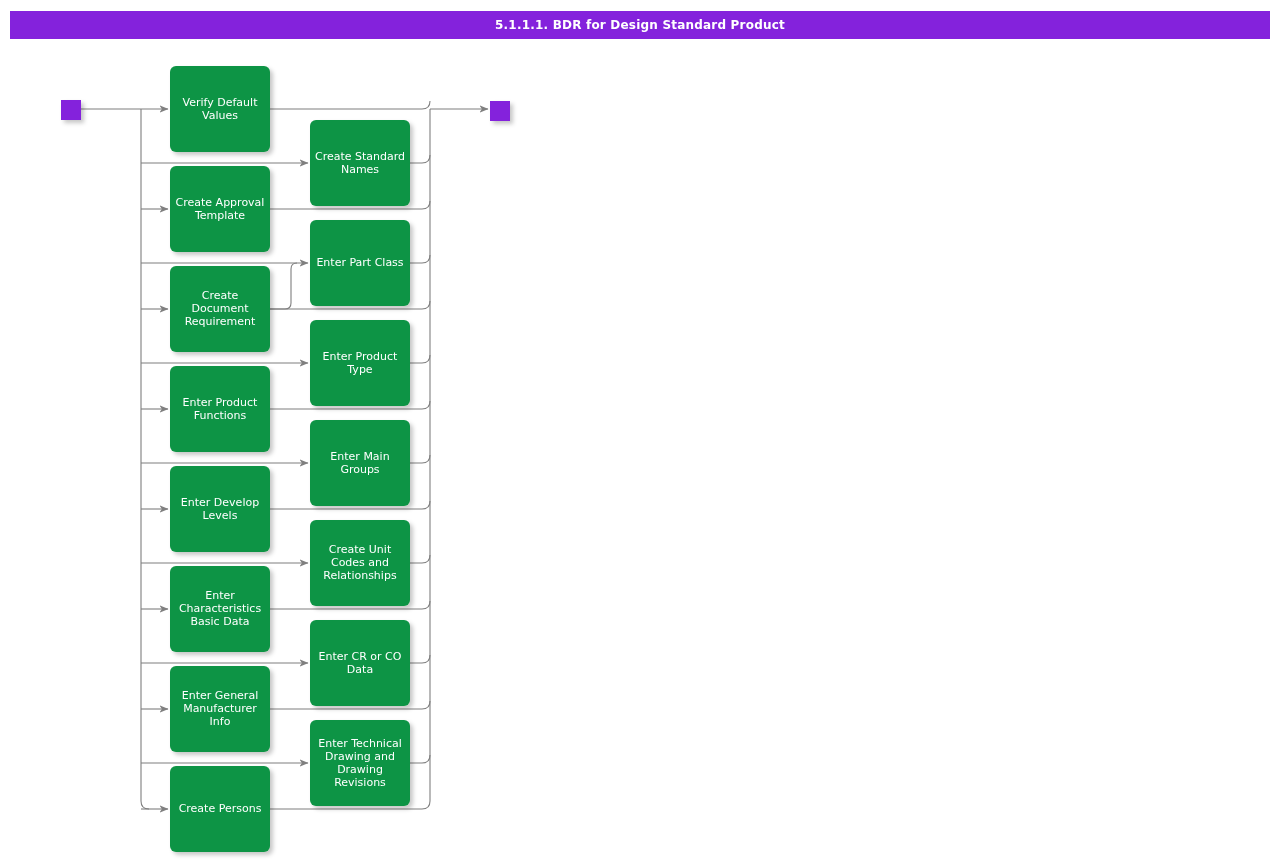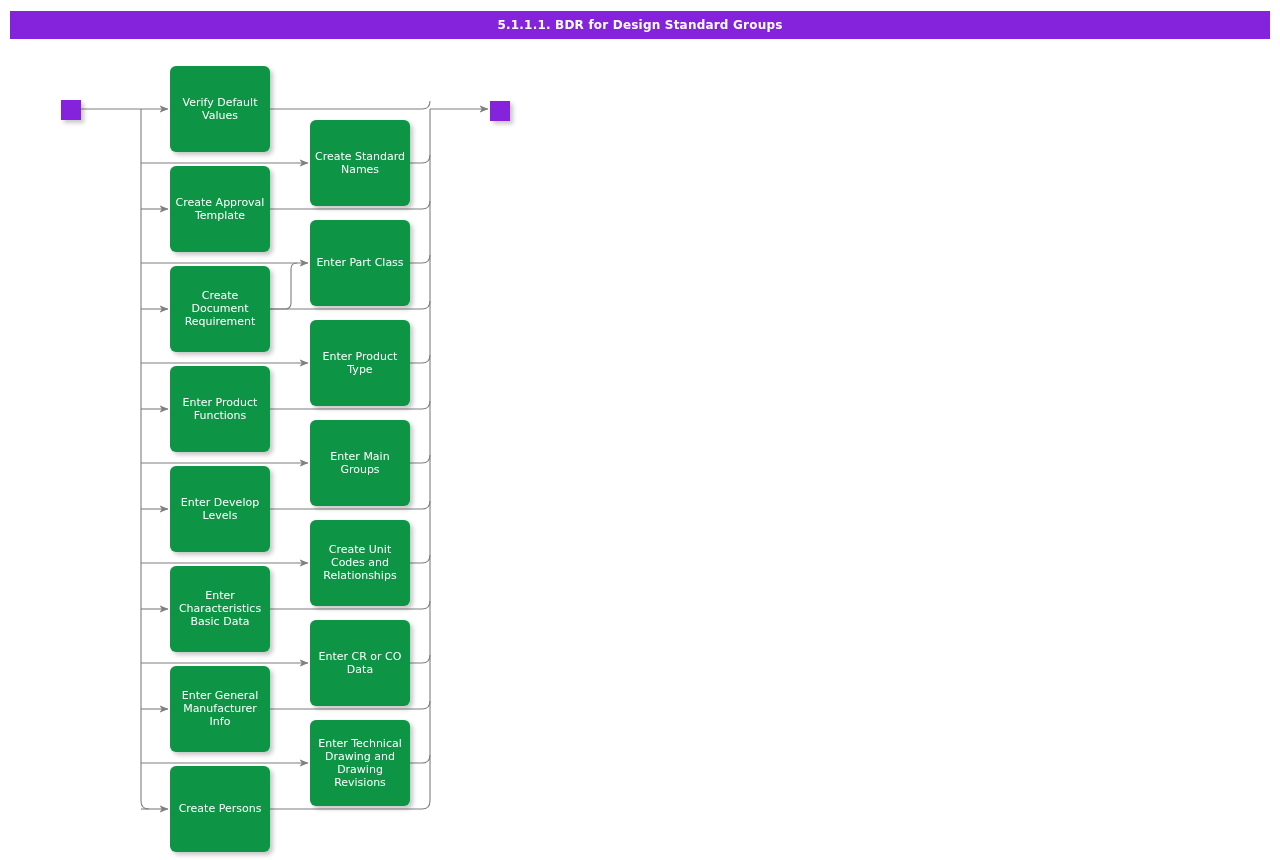--- a/index.html
+++ b/index.html
@@ -63,21 +63,21 @@
     stroke: #7f7f7f;
     stroke-width: 1.1;
   }
 </style>
 </head>
 <body>
 
 <div id="page">
 
   <div class="title-bar">
-    <span class="title-text">5.1.1.1. BDR for Design Standard Groups</span>
+    <span class="title-text">5.1.1.1. BDR for Design Standard Product</span>
   </div>
 
   <svg class="canvas" id="diagram-canvas" viewBox="0 0 1280 860" xmlns="http://www.w3.org/2000/svg">
     <defs>
       <marker id="arrowhead" markerWidth="9" markerHeight="8" refX="8.5" refY="4" orient="auto" markerUnits="userSpaceOnUse">
         <path d="M0,0.4 L9,4 L0,7.6 L2.4,4 Z" fill="#7f7f7f"></path>
       </marker>
       <filter id="softshadow" x="-30%" y="-30%" width="180%" height="180%">
         <feDropShadow dx="3" dy="3" stdDeviation="2" flood-color="#000000" flood-opacity="0.22"></feDropShadow>
       </filter>

